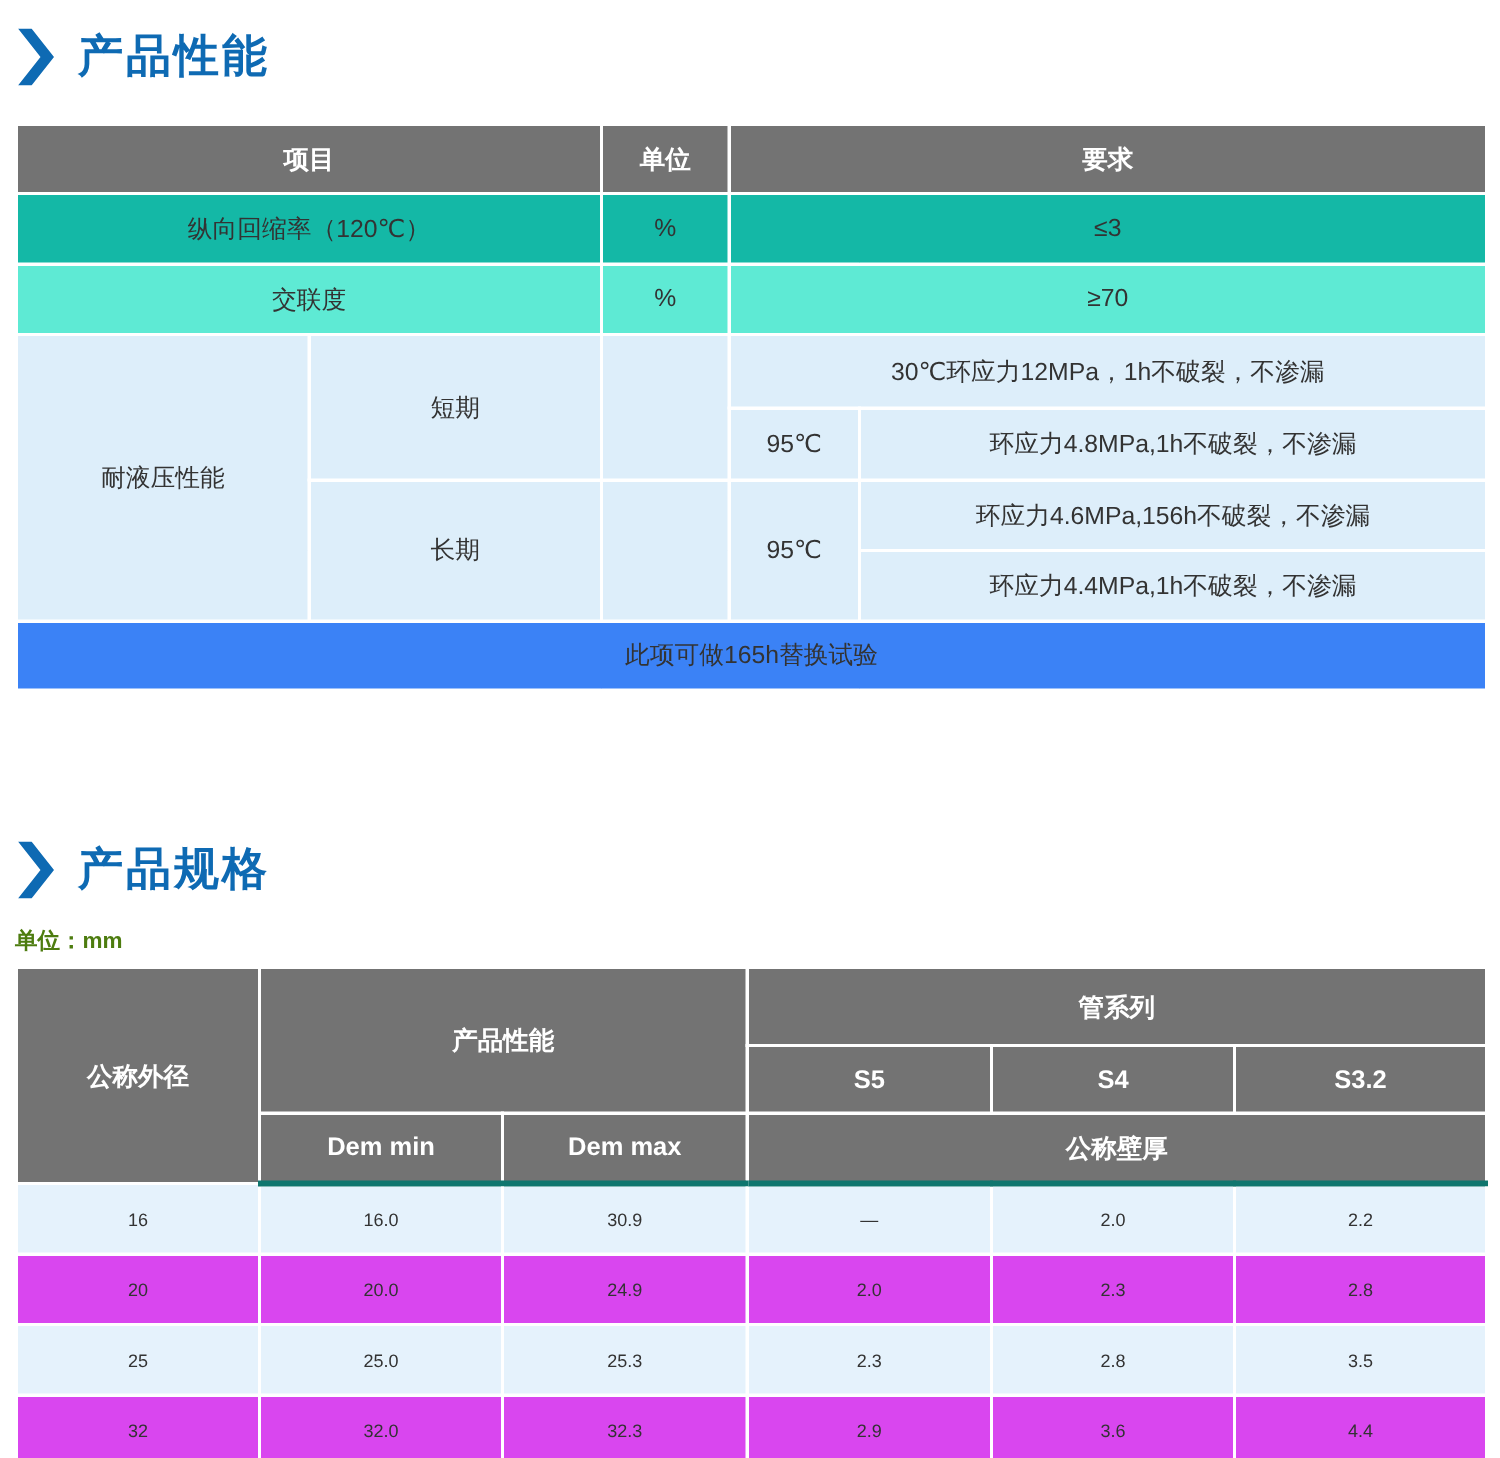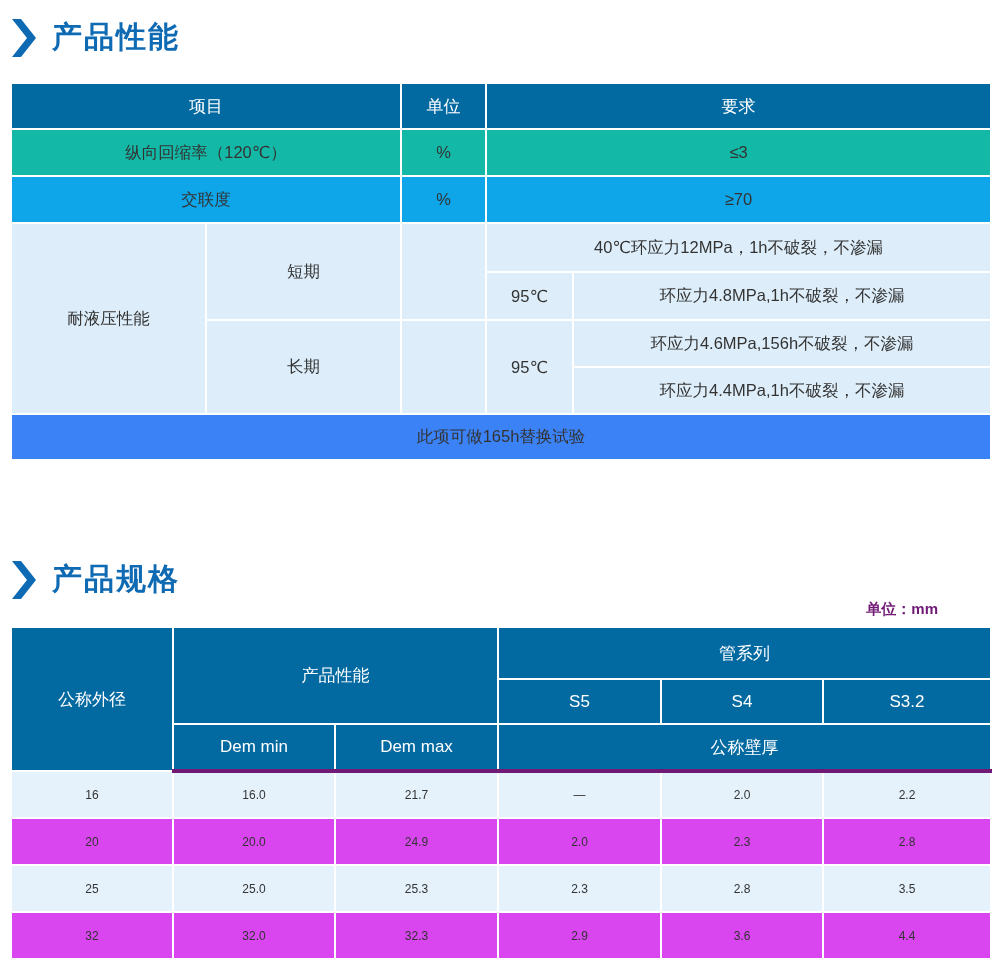--- a/index.html
+++ b/index.html
@@ -14,74 +14,73 @@
   .page { width: 1000px; padding: 0 10px; }
 
   
   .sec-title {
     display: flex;
     align-items: center;
     gap: 16px;
     padding-left: 2px;
   }
   .sec-title-1 { margin-top: 17px; margin-bottom: 24px; }
-  .sec-title-2 { margin-top: 98px; margin-bottom: 0; }
+  .sec-title-2 { margin-top: 98px; margin-bottom: 18px; }
   .sec-title h2 {
     font-size: 30px;
     font-weight: bold;
     color: #0e6ab3;
     letter-spacing: 2px;
   }
   .chev { width: 24px; height: 38px; flex: 0 0 auto; }
 
   .unit-note {
-    text-align: right;
     padding-right: 52px;
     font-size: 15px;
     font-weight: bold;
-    color: #701a75;
+    color: #4d7c0f;
     margin-bottom: 7px;
   }
 
   
   table {
     border-collapse: collapse;
     table-layout: fixed;
     width: 980px;
   }
   th, td {
     border: 2px solid #ffffff;
     text-align: center;
     vertical-align: middle;
     overflow: hidden;
   }
   th {
-    background: #0369a1;
+    background: #737373;
     color: #ffffff;
     font-size: 17px;
-    font-weight: normal;
+    font-weight: bold;
   }
   td { font-size: 16.5px; color: #333333; }
 
   
   .perf-table .h-row   { height: 46px; }
   .perf-table .r-std   { height: 47px; }
   .perf-table .r-mid1  { height: 49px; }
   .perf-table .r-mid2  { height: 48px; }
   .perf-table .r-foot  { height: 46px; }
   .bg-l1   { background: #14b8a6; }
-  .bg-l2   { background: #0ea5e9; }
+  .bg-l2   { background: #5eead4; }
   .bg-mid  { background: #ddeefa; }
   .bg-foot { background: #3b82f6; }
 
   
   .spec-table .h-top  { height: 52px; }
   .spec-table .h-mid  { height: 45px; }
   .spec-table .h-bot  { height: 47px; }
-  .spec-table .h-bot th { border-bottom: 4px solid #701a75; }
+  .spec-table .h-bot th { border-bottom: 4px solid #0f766e; }
   .spec-table .d-row  { height: 47px; }
   .spec-table td { font-size: 12px; }
   .row-a { background: #e5f2fc; }
   .row-b { background: #d946ef; }
 </style>
 </head>
 <body>
 
 <div class="page">
 
@@ -114,21 +113,21 @@
       </tr>
       <tr class="r-std bg-l2">
         <td colspan="2">交联度</td>
         <td>%</td>
         <td colspan="2">≥70</td>
       </tr>
       <tr class="r-mid1 bg-mid">
         <td rowspan="4">耐液压性能</td>
         <td rowspan="2">短期</td>
         <td rowspan="2"></td>
-        <td colspan="2">40℃环应力12MPa，1h不破裂，不渗漏</td>
+        <td colspan="2">30℃环应力12MPa，1h不破裂，不渗漏</td>
       </tr>
       <tr class="r-mid2 bg-mid">
         <td>95℃</td>
         <td>环应力4.8MPa,1h不破裂，不渗漏</td>
       </tr>
       <tr class="r-std bg-mid">
         <td rowspan="2">长期</td>
         <td rowspan="2"></td>
         <td rowspan="2">95℃</td>
         <td>环应力4.6MPa,156h不破裂，不渗漏</td>
@@ -174,21 +173,21 @@
         <th>S3.2</th>
       </tr>
       <tr class="h-bot">
         <th>Dem min</th>
         <th>Dem max</th>
         <th colspan="3">公称壁厚</th>
       </tr>
       <tr class="d-row row-a">
         <td>16</td>
         <td>16.0</td>
-        <td>21.7</td>
+        <td>30.9</td>
         <td>—</td>
         <td>2.0</td>
         <td>2.2</td>
       </tr>
       <tr class="d-row row-b">
         <td>20</td>
         <td>20.0</td>
         <td>24.9</td>
         <td>2.0</td>
         <td>2.3</td>

